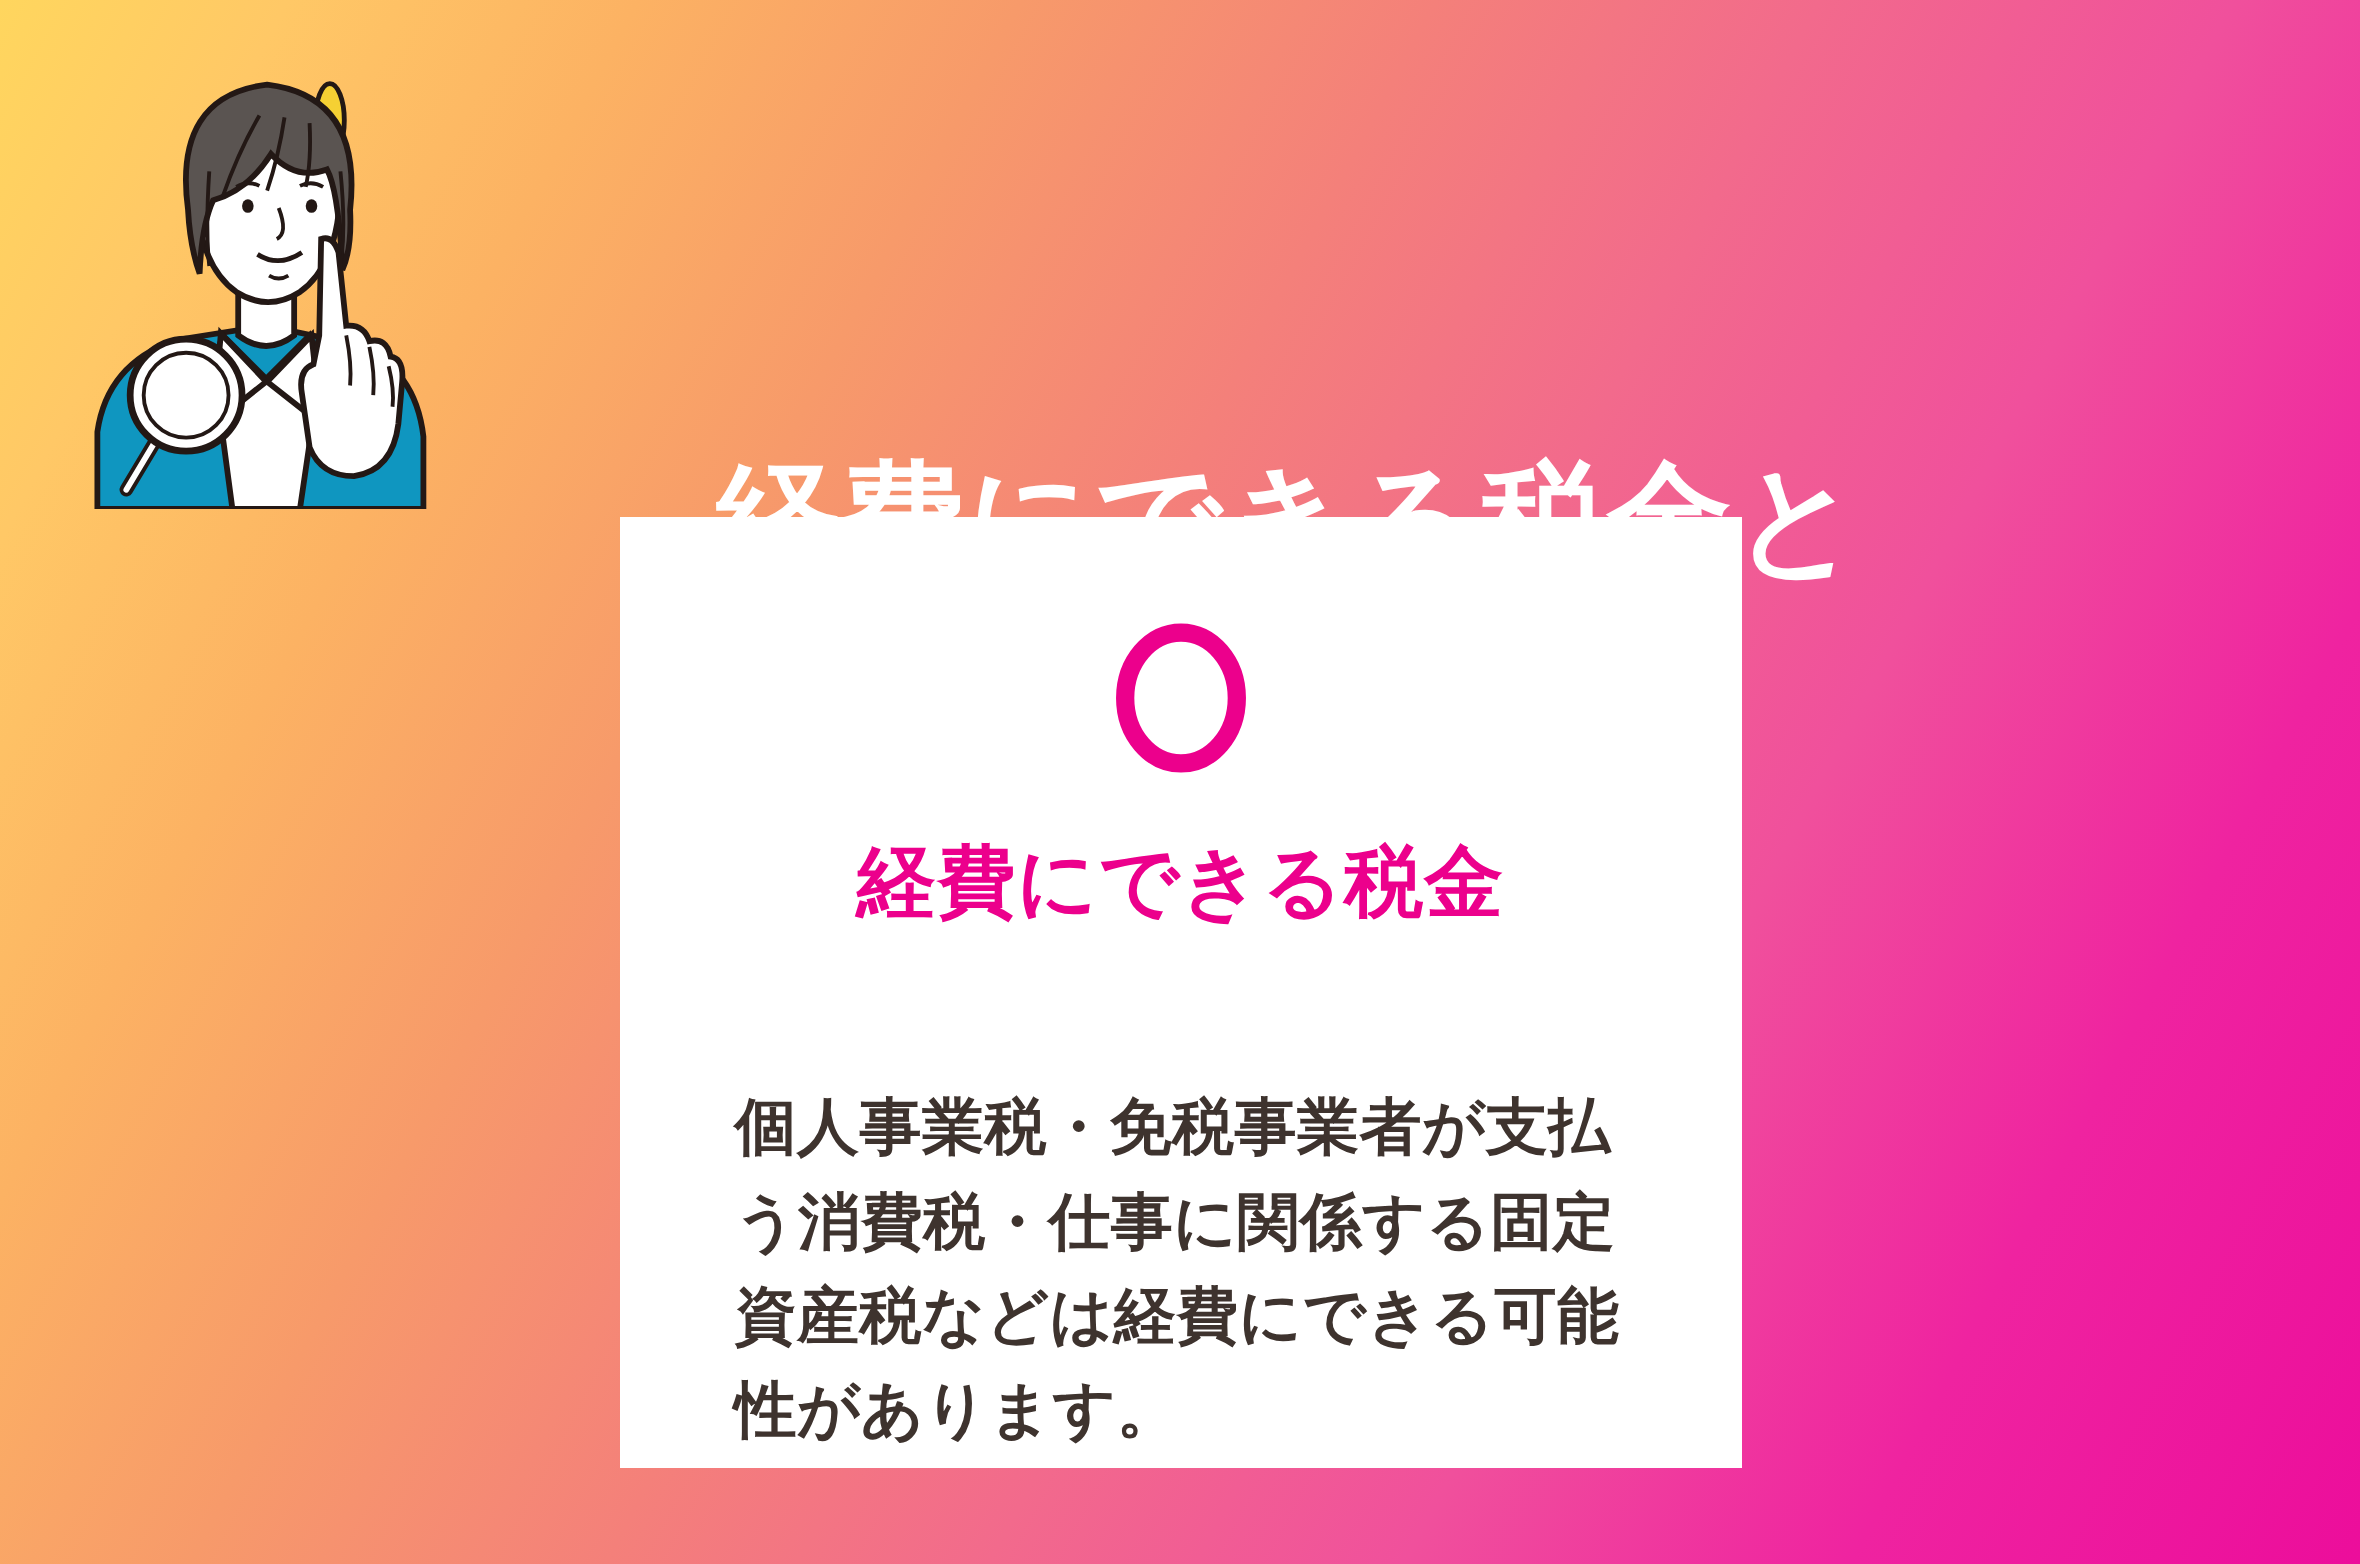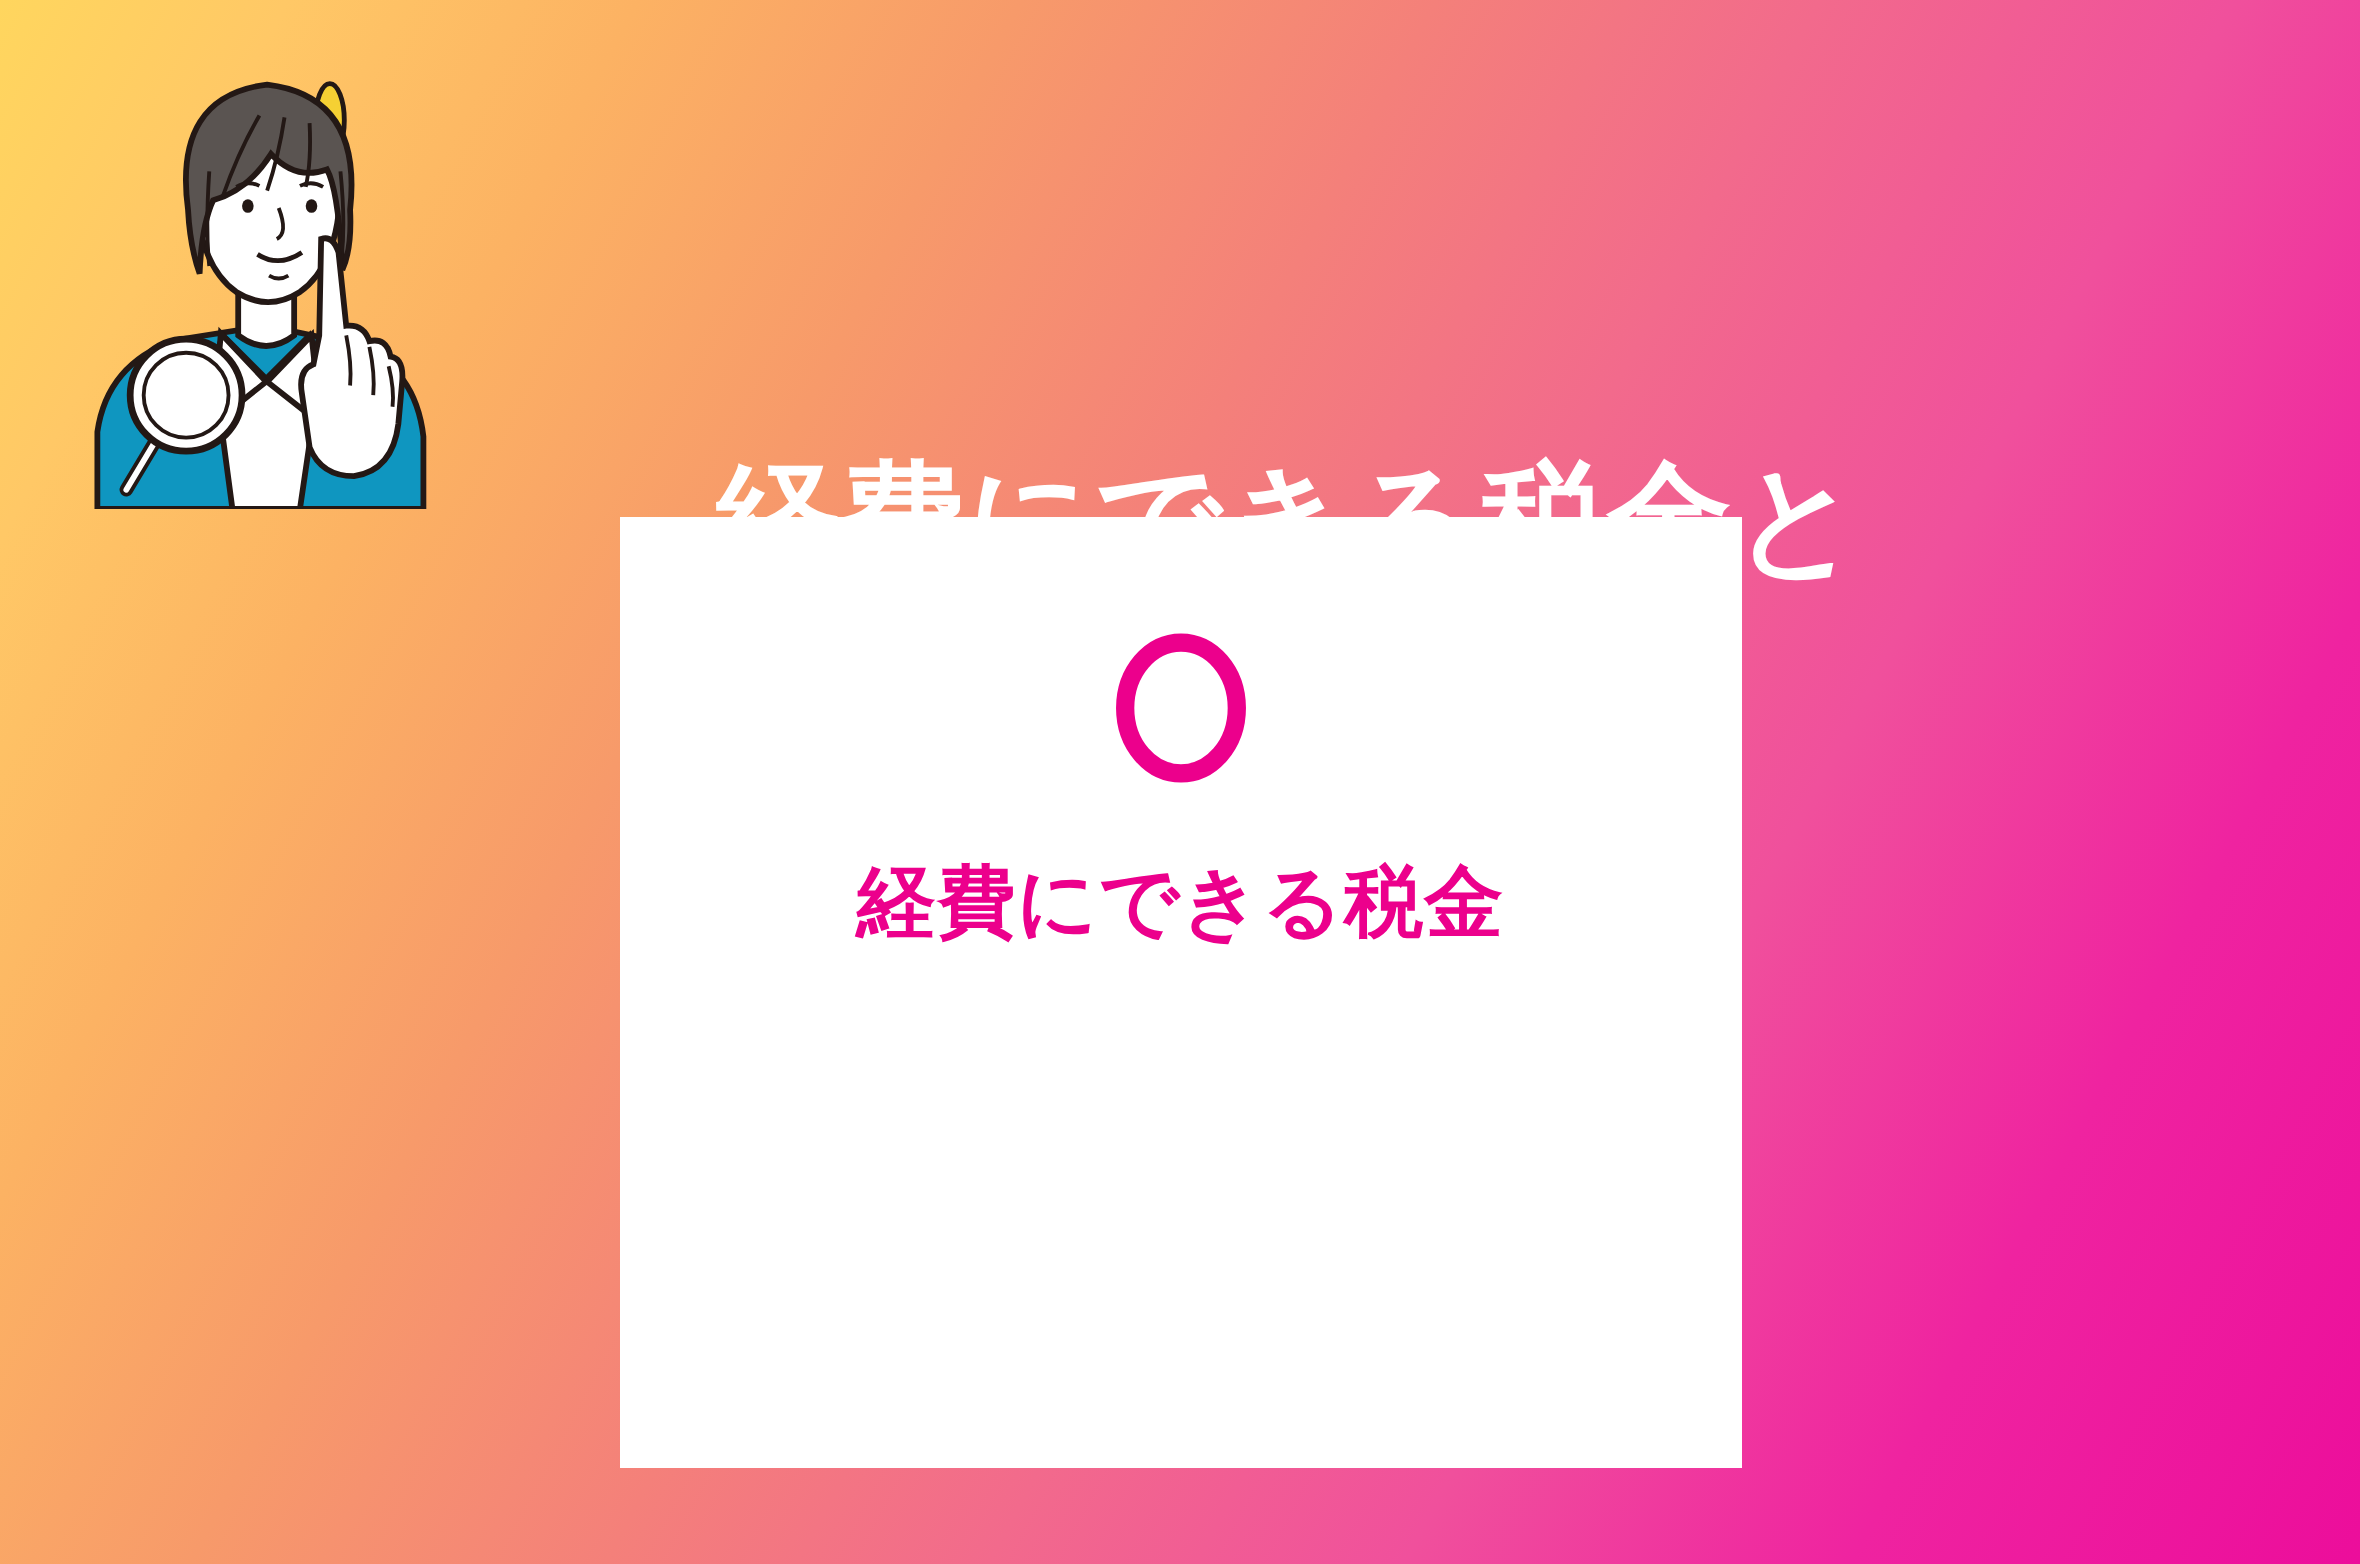--- a/index.html
+++ b/index.html
@@ -153,18 +153,19 @@
 
   <div class="cards">
 
     <section class="card">
       <div class="mark">
         <svg width="154" height="154" viewBox="0 0 160 160" xmlns="http://www.w3.org/2000/svg">
           <ellipse cx="80" cy="80" rx="58" ry="68" fill="none" stroke="#EC008C" stroke-width="19"></ellipse>
         </svg>
       </div>
       <h2 class="card-title">経費にできる税金</h2>
+      <p class="card-body">個人事業税・免税事業者が支払う消費税・仕事に関係する固定資産税などは経費にできる可能性があります。</p>
     </section>
 
 
   </div>
 </div>
 
 
 </body></html>

